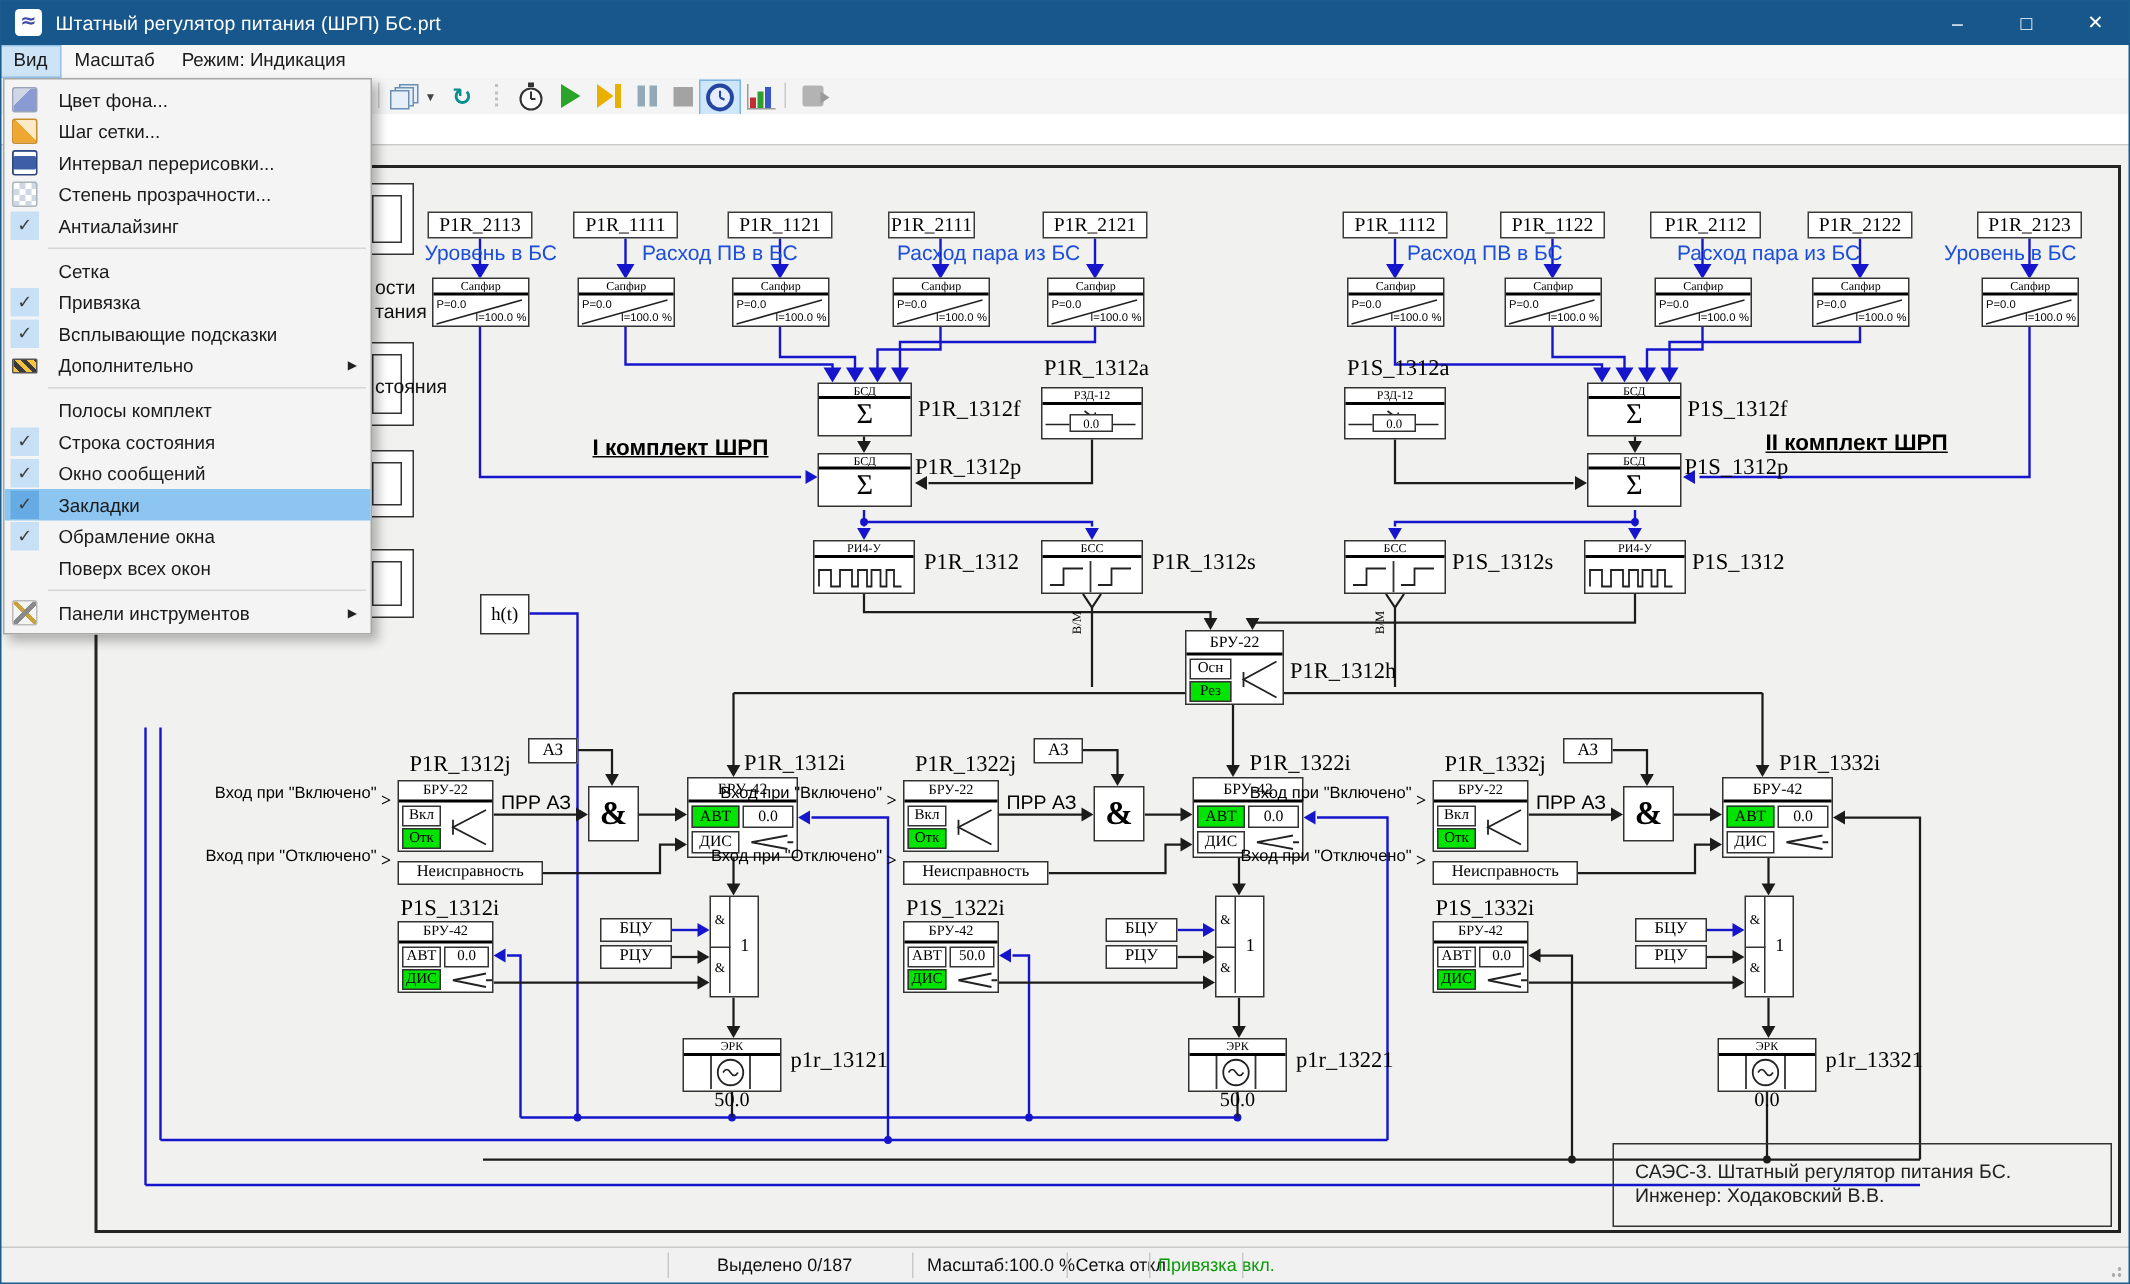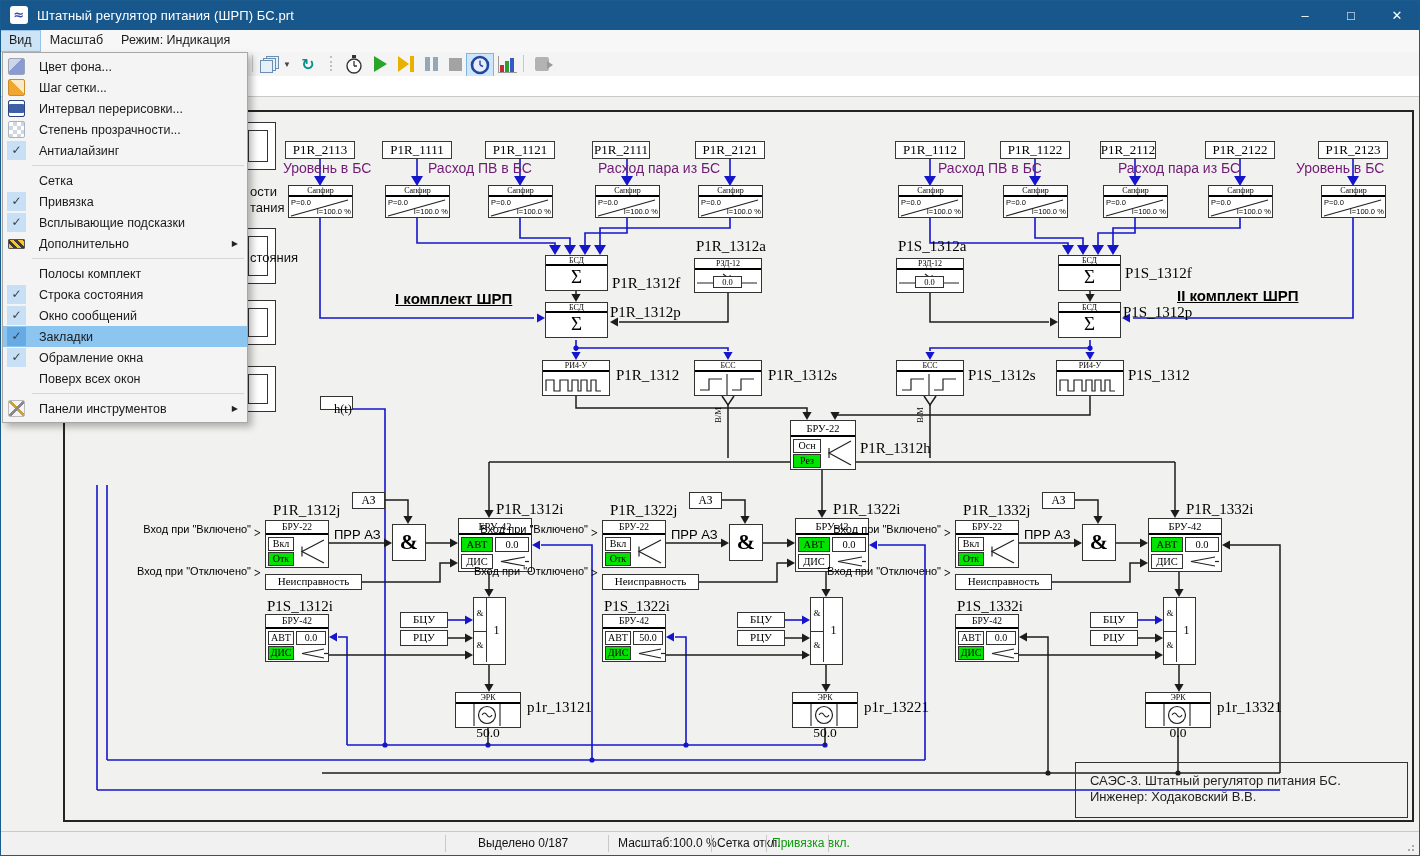--- a/index.html
+++ b/index.html
@@ -75,21 +75,21 @@
   .frame{position:absolute;inset:0;border:1px solid #1b5c8e;pointer-events:none;z-index:99}
   
   #wires{position:absolute;left:0;top:0;z-index:1}
   #diagram{position:absolute;left:0;top:0;width:1420px;height:856px;z-index:2}
   .outer-rect{position:absolute;left:63px;top:110px;width:1347px;height:708px;border:2px solid #242424}
   .blk{position:absolute;background:#fff;border:1.5px solid #333;box-sizing:border-box;
        font-family:"Liberation Serif","DejaVu Serif",serif;color:#000}
   .bhd{border-bottom:2px solid #000000;text-align:center;box-sizing:border-box;overflow:hidden}
   .tag{position:absolute;height:18px;background:#fff;border:1.5px solid #3a3a3a;box-sizing:border-box;
        font:13px "Liberation Serif","DejaVu Serif",serif;display:flex;align-items:center;justify-content:center}
-  .cap{position:absolute;font-size:14px;color:#701a75;white-space:nowrap}
+  .cap{position:absolute;font-size:14px;color:#1d4ed8;white-space:nowrap}
   .dlabel{position:absolute;font:15px "Liberation Serif","DejaVu Serif",serif;white-space:nowrap}
   .komplekt{position:absolute;font:bold 15px "Liberation Sans",sans-serif;text-decoration:underline;white-space:nowrap}
   .sapv{position:absolute;font:7.5px "Liberation Sans",sans-serif}
   .cell{position:absolute;border:1px solid #333;box-sizing:border-box;background:#fff;text-align:center;overflow:hidden}
   .green{background:#00e400}
   .sigma{font-size:19px;text-align:center;line-height:21px}
   .inp{position:absolute;font-size:11px;text-align:right;white-space:nowrap}
   .gt{position:absolute;font:bold 12px "Liberation Serif",serif}
   .prr{position:absolute;font-size:13px;white-space:nowrap}
   .amp{font:bold 22px "Liberation Serif",serif;text-align:center}
@@ -264,32 +264,32 @@
     <polygon points="1163,620,1155,615.4,1155,624.6" fill="#1515cc"></polygon>
   </svg>
 
 <div id="diagram">
   <div class="outer-rect"></div>
 
   <div class="komplekt" style="left:395px;top:290px">I комплект ШРП</div>
   <div class="komplekt" style="left:1177px;top:287px">II комплект ШРП</div>
 
   <div class="dlabel" style="left:696px;top:238px">P1R_1312a</div>
-  <div class="dlabel" style="left:612px;top:275px">P1R_1312f</div>
+  <div class="dlabel" style="left:612px;top:265px">P1R_1312f</div>
   <div class="dlabel" style="left:610px;top:304px">P1R_1312p</div>
   <div class="dlabel" style="left:616px;top:367px">P1R_1312</div>
   <div class="dlabel" style="left:768px;top:367px">P1R_1312s</div>
   <div class="dlabel" style="left:898px;top:238px">P1S_1312a</div>
   <div class="dlabel" style="left:1125px;top:265px">P1S_1312f</div>
   <div class="dlabel" style="left:1123px;top:304px">P1S_1312p</div>
   <div class="dlabel" style="left:968px;top:367px">P1S_1312s</div>
   <div class="dlabel" style="left:1128px;top:367px">P1S_1312</div>
   <div class="dlabel" style="left:860px;top:440px">P1R_1312h</div>
 
-  <div class="blk" style="left:320px;top:396px;width:33px;height:14px;font-size:12.5px;text-align:right;line-height:24px">h(t)</div>
+  <div class="blk" style="left:320px;top:396px;width:33px;height:27px;font-size:12.5px;text-align:center;line-height:24px">h(t)</div>
 
   <div class="vm" style="left:710px;top:410px">В/М</div>
   <div class="vm" style="left:912px;top:410px">В/М</div>
 
   <div class="fragbox" style="left:240px;top:122px;width:36px;height:48px">
       <div class="fraginner"></div>
     </div>
   <div class="fragbox" style="left:240px;top:228px;width:36px;height:56px">
       <div class="fraginner"></div>
     </div>
@@ -370,21 +370,21 @@
     <div class="tag" style="left: 1000px; top: 141px; width: 70px;">P1R_1122</div>
     <div class="blk" style="left: 1003px; top: 185px; width: 65px; height: 33px;">
       <div class="bhd" style="height: 11px; font-size: 8px; line-height: 10px;">Сапфир</div>
       <svg width="61" height="18" style="position: absolute; left: 0px; top: 13px;">
         <path d="M2 17 L59 1" stroke="#222" stroke-width="1.1" fill="none"></path>
       </svg>
       <div class="sapv" style="left: 2px; top: 12px;">P=0.0</div>
       <div class="sapv" style="right: 10px; top: 21px;">I=100.0</div>
       <div class="sapv" style="right: 1px; top: 21px;">%</div>
     </div>
-    <div class="tag" style="left: 1100px; top: 141px; width: 56px;">P1R_2112</div>
+    <div class="tag" style="left: 1100px; top: 141px; width: 74px;">P1R_2112</div>
     <div class="blk" style="left: 1103px; top: 185px; width: 65px; height: 33px;">
       <div class="bhd" style="height: 11px; font-size: 8px; line-height: 10px;">Сапфир</div>
       <svg width="61" height="18" style="position: absolute; left: 0px; top: 13px;">
         <path d="M2 17 L59 1" stroke="#222" stroke-width="1.1" fill="none"></path>
       </svg>
       <div class="sapv" style="left: 2px; top: 12px;">P=0.0</div>
       <div class="sapv" style="right: 10px; top: 21px;">I=100.0</div>
       <div class="sapv" style="right: 1px; top: 21px;">%</div>
     </div>
     <div class="tag" style="left: 1205px; top: 141px; width: 70px;">P1R_2122</div>

